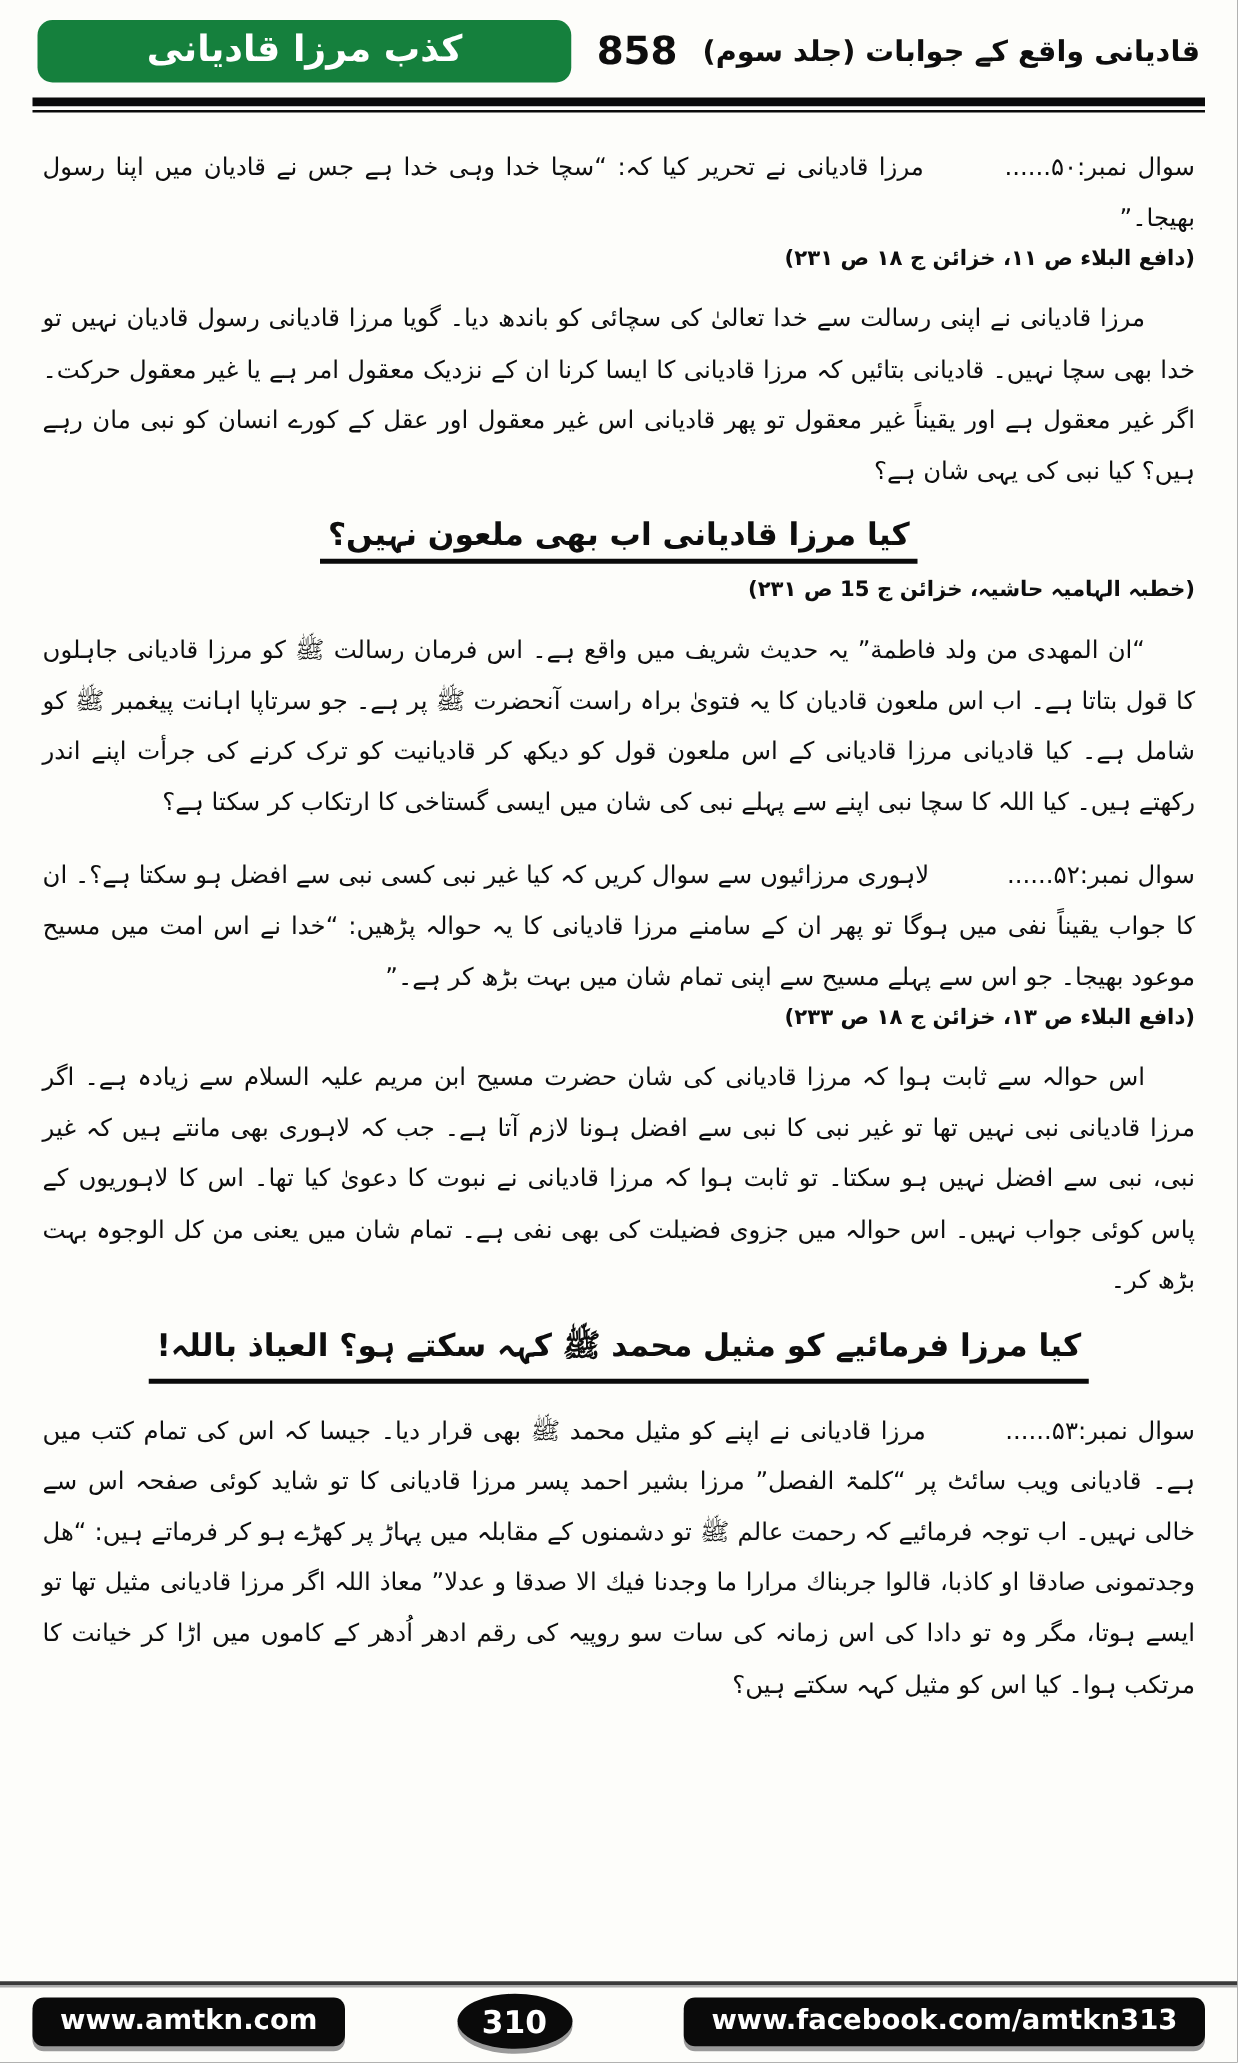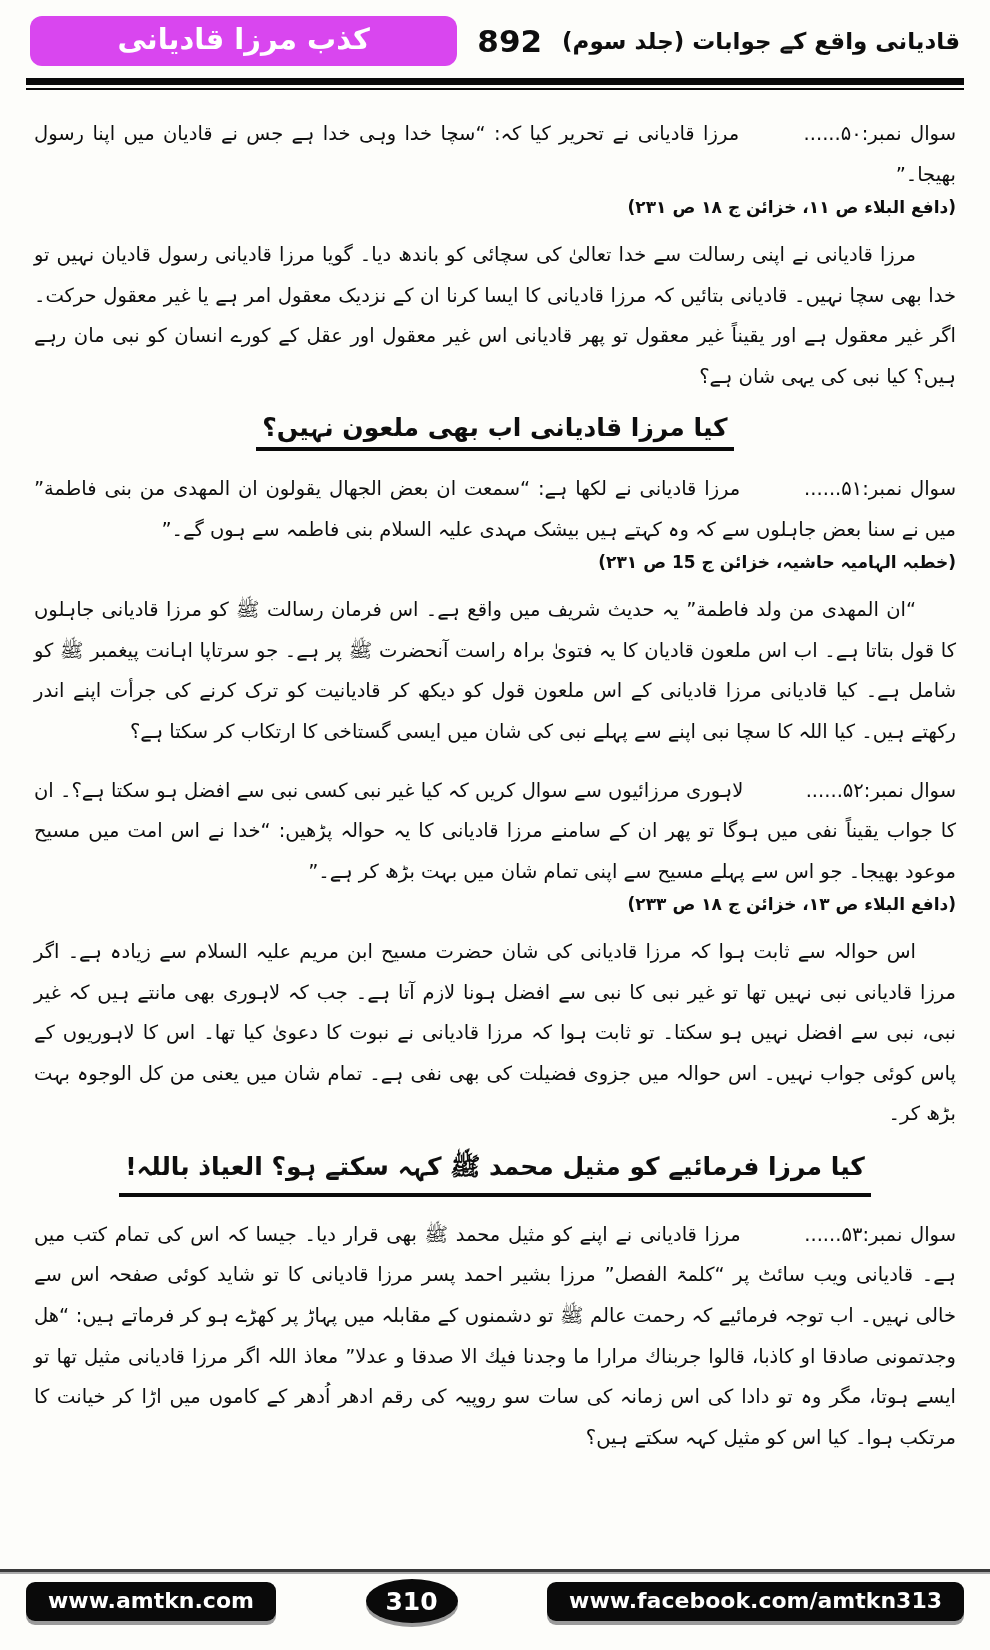--- a/index.html
+++ b/index.html
@@ -25,21 +25,21 @@
     font-size:23px; font-weight:bold; white-space:nowrap;
   }
   .page-num {
     font-size:31px; font-weight:bold;
     font-family:"DejaVu Sans", sans-serif;
     direction:ltr;
     padding:0 6px;
   }
   .title-banner {
     flex:1;
-    background:#d946ef; color:#fff;
+    background:#15803d; color:#fff;
     border-radius:12px;
     text-align:center;
     font-size:29px; font-weight:bold;
     padding:6px 10px 10px 10px;
     letter-spacing:1px;
   }
   .rule-thick { height:7px; background:#0a0a0a; margin:4px 26px 0 26px; }
   .rule-thin  { height:2px; background:#0a0a0a; margin:3px 26px 0 26px; }
 
   
@@ -65,21 +65,21 @@
   p.ref {
     font-size:17px;
     text-align:right;
     direction:rtl;
     margin:0 0 6px 0;
     font-weight:bold;
   }
 
   
   footer {
-    position:absolute; left:0; right:0; bottom:17px;
+    position:absolute; left:0; right:0; bottom:1px;
     height:64px;
   }
   .footer-divider {
     height:3px; background:#3a3a3a;
     margin:0 0 5px 0;
     box-shadow:0 2px 0 #aaa;
   }
   .footer-row {
     direction:ltr;
     display:flex; align-items:center; justify-content:space-between;
@@ -104,21 +104,21 @@
   }
 </style>
 </head>
 <body>
 
 <div class="page">
 
   <header>
     <div class="header-row">
       <div class="series-title">قادیانی واقع کے جوابات (جلد سوم)</div>
-      <div class="page-num">892</div>
+      <div class="page-num">858</div>
       <div class="title-banner">کذب مرزا قادیانی</div>
     </div>
     <div class="rule-thick"></div>
     <div class="rule-thin"></div>
   </header>
 
   <main>
 
     <div class="section">
       <p class="q">
@@ -126,24 +126,20 @@
         <span>مرزا قادیانی نے تحریر کیا کہ: “سچا خدا وہی خدا ہے جس نے قادیان میں اپنا رسول بھیجا۔”</span>
       </p>
       <p class="ref">(دافع البلاء ص ۱۱، خزائن ج ۱۸ ص ۲۳۱)</p>
       <p class="ans">مرزا قادیانی نے اپنی رسالت سے خدا تعالیٰ کی سچائی کو باندھ دیا۔ گویا مرزا قادیانی رسول قادیان نہیں تو خدا بھی سچا نہیں۔ قادیانی بتائیں کہ مرزا قادیانی کا ایسا کرنا ان کے نزدیک معقول امر ہے یا غیر معقول حرکت۔ اگر غیر معقول ہے اور یقیناً غیر معقول تو پھر قادیانی اس غیر معقول اور عقل کے کورے انسان کو نبی مان رہے ہیں؟ کیا نبی کی یہی شان ہے؟</p>
     </div>
 
     <div class="section">
       <div class="section-heading">
         <span>کیا مرزا قادیانی اب بھی ملعون نہیں؟</span>
       </div>
-      <p class="q">
-        <span class="q-label">سوال نمبر:۵۱......</span>
-        <span>مرزا قادیانی نے لکھا ہے: “سمعت ان بعض الجهال يقولون ان المهدى من بنى فاطمة” میں نے سنا بعض جاہلوں سے کہ وہ کہتے ہیں بیشک مہدی علیہ السلام بنی فاطمہ سے ہوں گے۔”</span>
-      </p>
       <p class="ref">(خطبہ الہامیہ حاشیہ، خزائن ج 15 ص ۲۳۱)</p>
       <p class="ans">“ان المهدى من ولد فاطمة” یہ حدیث شریف میں واقع ہے۔ اس فرمان رسالت ﷺ کو مرزا قادیانی جاہلوں کا قول بتاتا ہے۔ اب اس ملعون قادیان کا یہ فتویٰ براہ راست آنحضرت ﷺ پر ہے۔ جو سرتاپا اہانت پیغمبر ﷺ کو شامل ہے۔ کیا قادیانی مرزا قادیانی کے اس ملعون قول کو دیکھ کر قادیانیت کو ترک کرنے کی جرأت اپنے اندر رکھتے ہیں۔ کیا اللہ کا سچا نبی اپنے سے پہلے نبی کی شان میں ایسی گستاخی کا ارتکاب کر سکتا ہے؟</p>
     </div>
 
     <div class="section">
       <p class="q">
         <span class="q-label">سوال نمبر:۵۲......</span>
         <span>لاہوری مرزائیوں سے سوال کریں کہ کیا غیر نبی کسی نبی سے افضل ہو سکتا ہے؟۔ ان کا جواب یقیناً نفی میں ہوگا تو پھر ان کے سامنے مرزا قادیانی کا یہ حوالہ پڑھیں: “خدا نے اس امت میں مسیح موعود بھیجا۔ جو اس سے پہلے مسیح سے اپنی تمام شان میں بہت بڑھ کر ہے۔”</span>
       </p>
       <p class="ref">(دافع البلاء ص ۱۳، خزائن ج ۱۸ ص ۲۳۳)</p>

